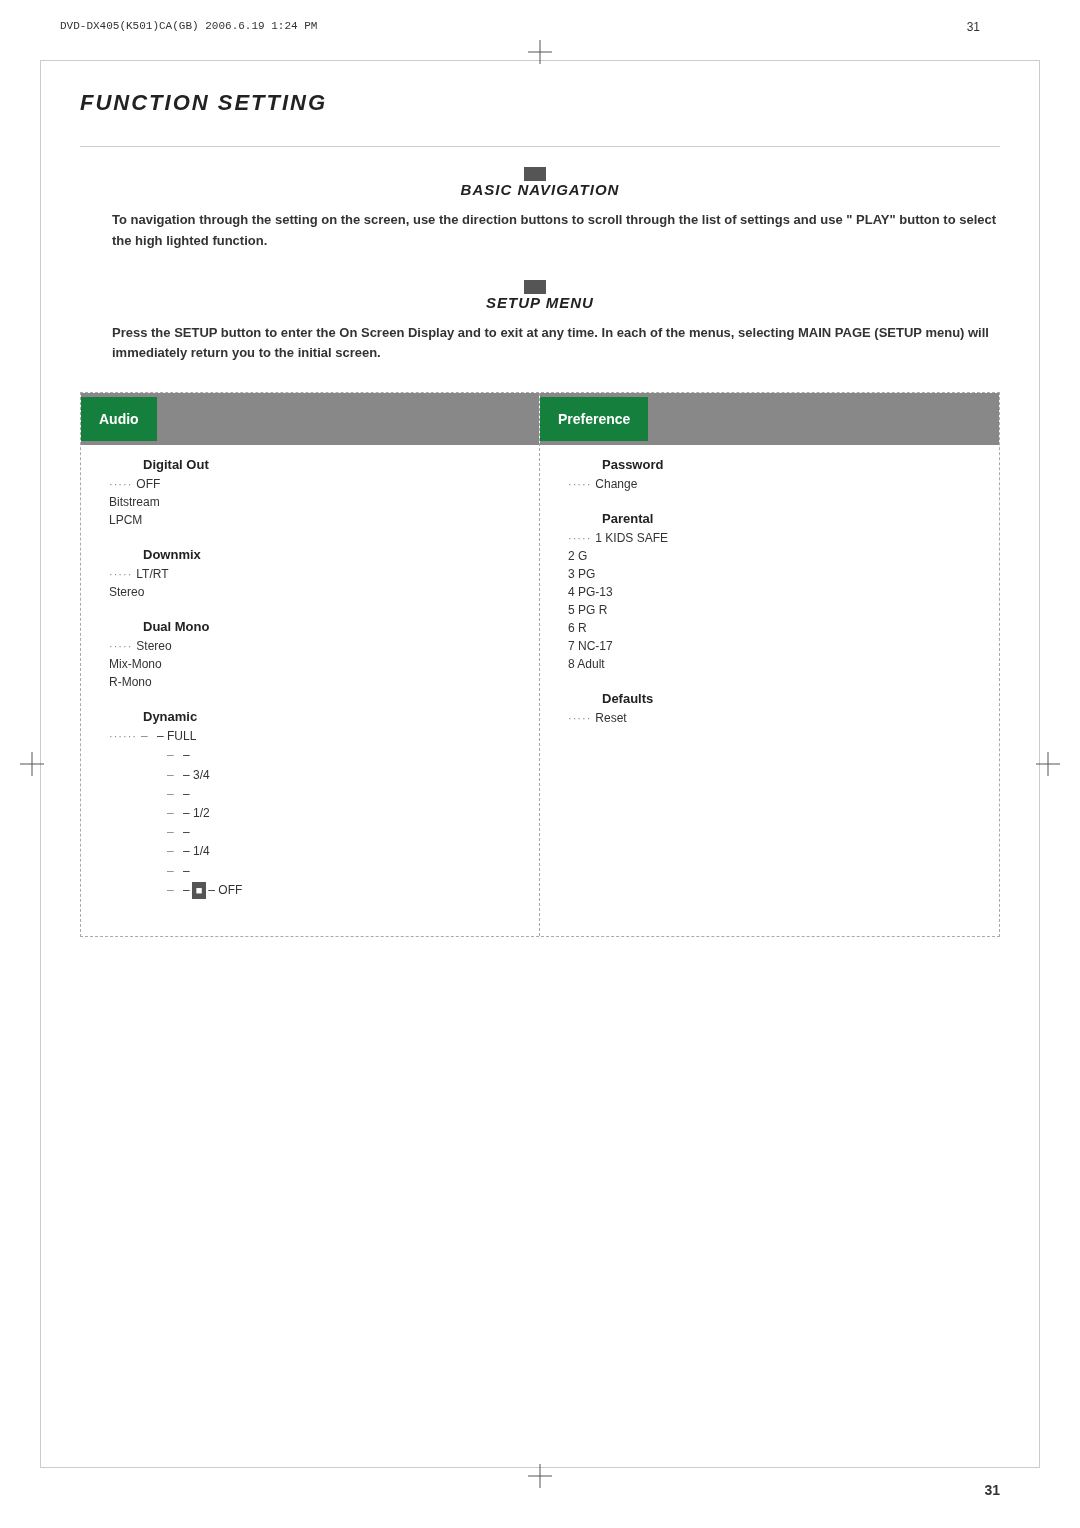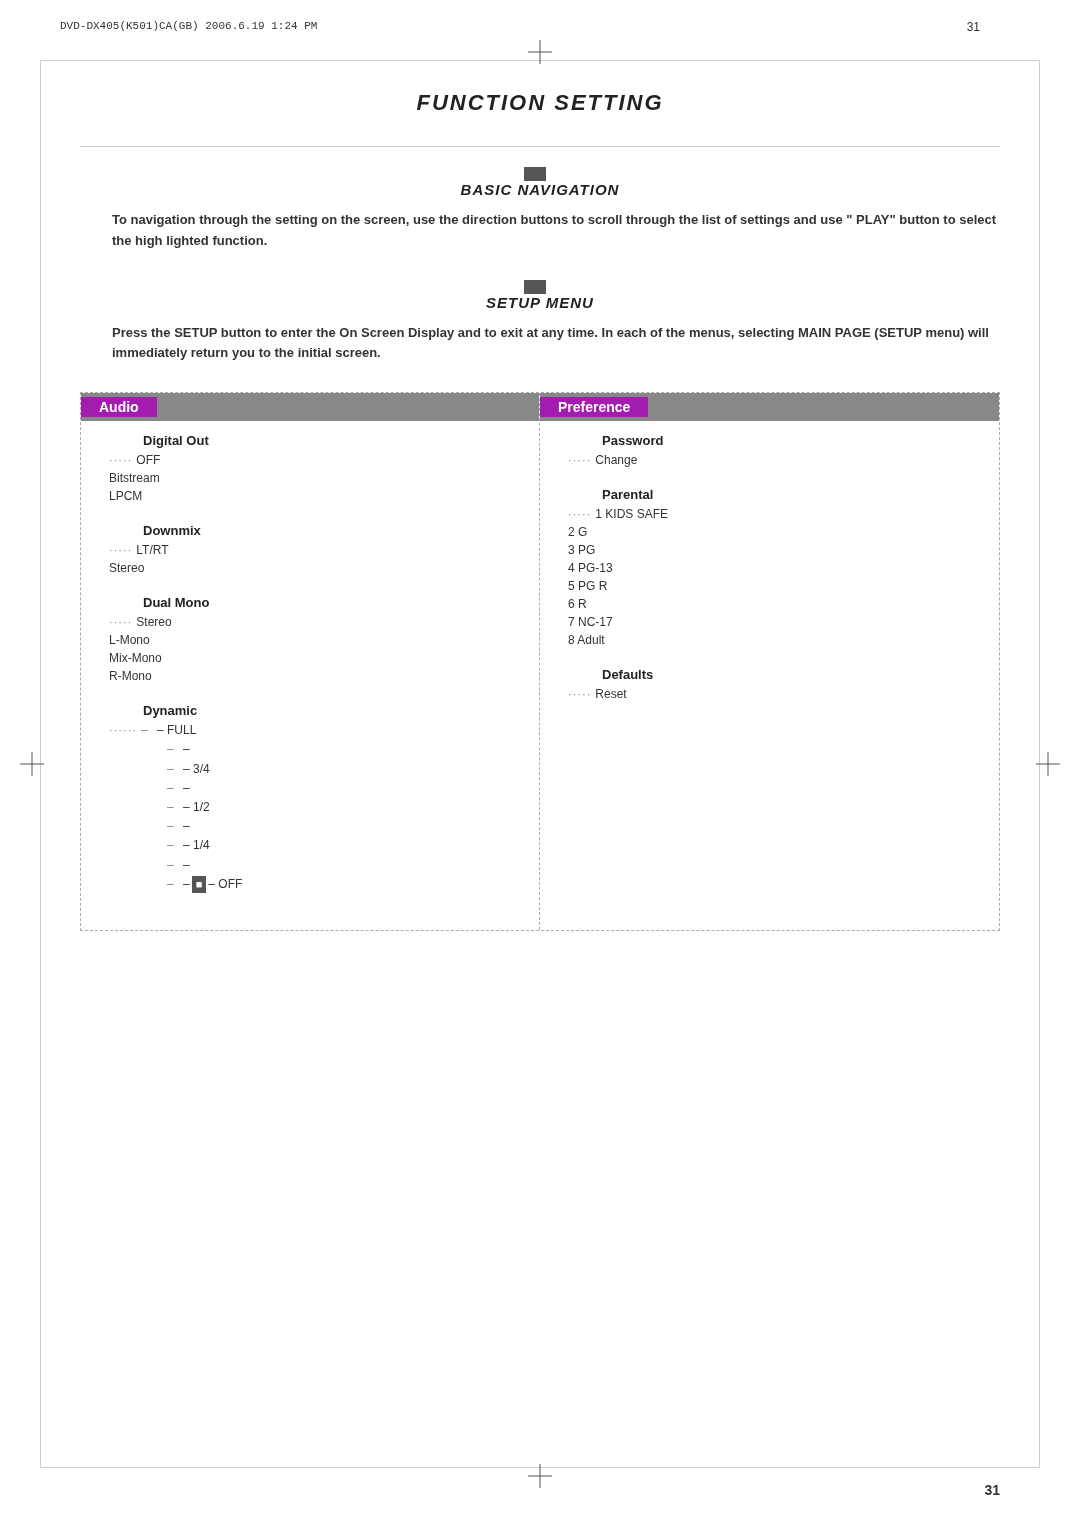--- a/index.html
+++ b/index.html
@@ -96,21 +96,21 @@
     
     .content {
       position: absolute;
       top: 90px;
       left: 80px;
       right: 80px;
     }
 
     
     .page-title {
-      text-align: center;
+      text-align: left;
       margin-bottom: 30px;
     }
     .page-title span {
       font-size: 22px;
       font-weight: bold;
       font-style: italic;
       letter-spacing: 2px;
       color: #222;
     }
 
@@ -161,25 +161,25 @@
       border-right: 1px dashed #aaa;
     }
 
     
     .panel-right {
       width: 50%;
     }
 
     
     .tab-header {
-      padding: 2px 18px;
+      padding: 14px 18px;
       font-size: 14px;
       font-weight: bold;
       color: #fff;
-      background: #a21caf;
+      background: #15803d;
       display: inline-block;
       margin: 0;
     }
 
     .tab-header-row {
       background: #888;
       padding: 4px 0;
     }
 
     
@@ -417,23 +417,20 @@
         </div>
 
         <div class="menu-item">
           <div class="menu-item-label">Dual Mono</div>
           <div class="menu-item-options">
             <div class="menu-item-option">
               <span class="dots">·····</span>
               <span>Stereo</span>
             </div>
             <div class="menu-item-option">
-              <span>L-Mono</span>
-            </div>
-            <div class="menu-item-option">
               <span>Mix-Mono</span>
             </div>
             <div class="menu-item-option">
               <span>R-Mono</span>
             </div>
           </div>
         </div>
 
         <div class="menu-item">
           <div class="menu-item-label">Dynamic</div>

